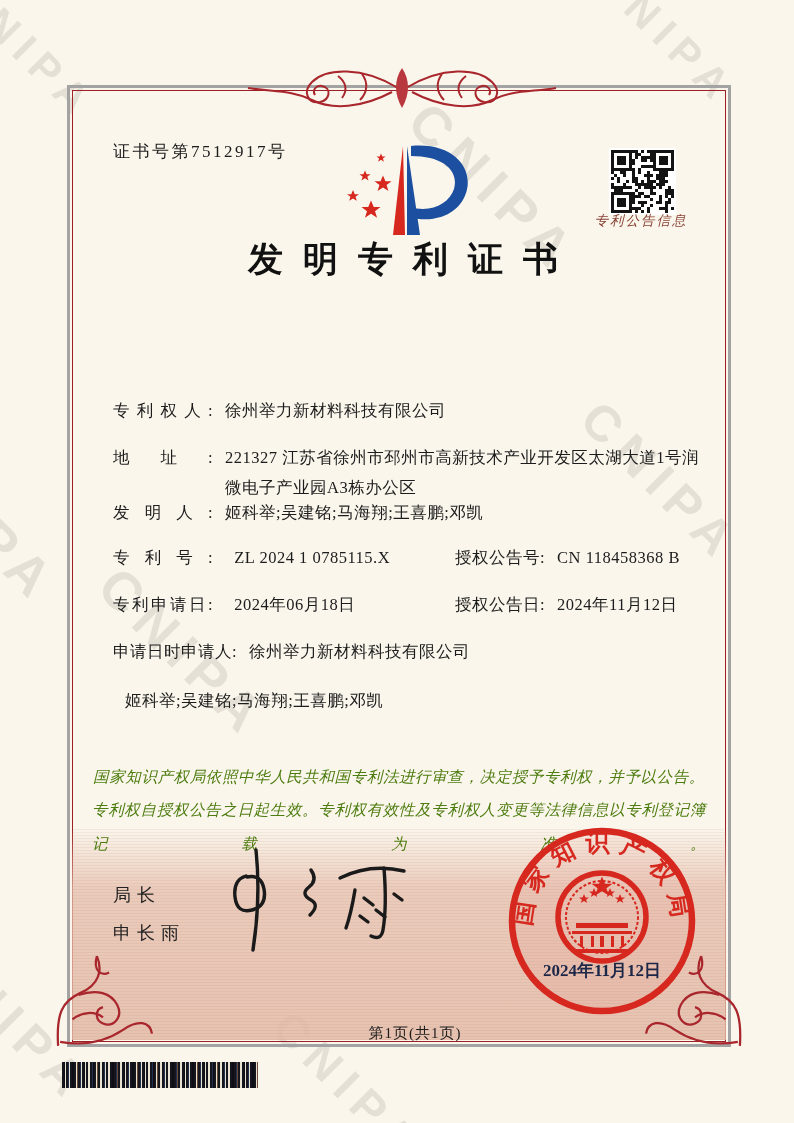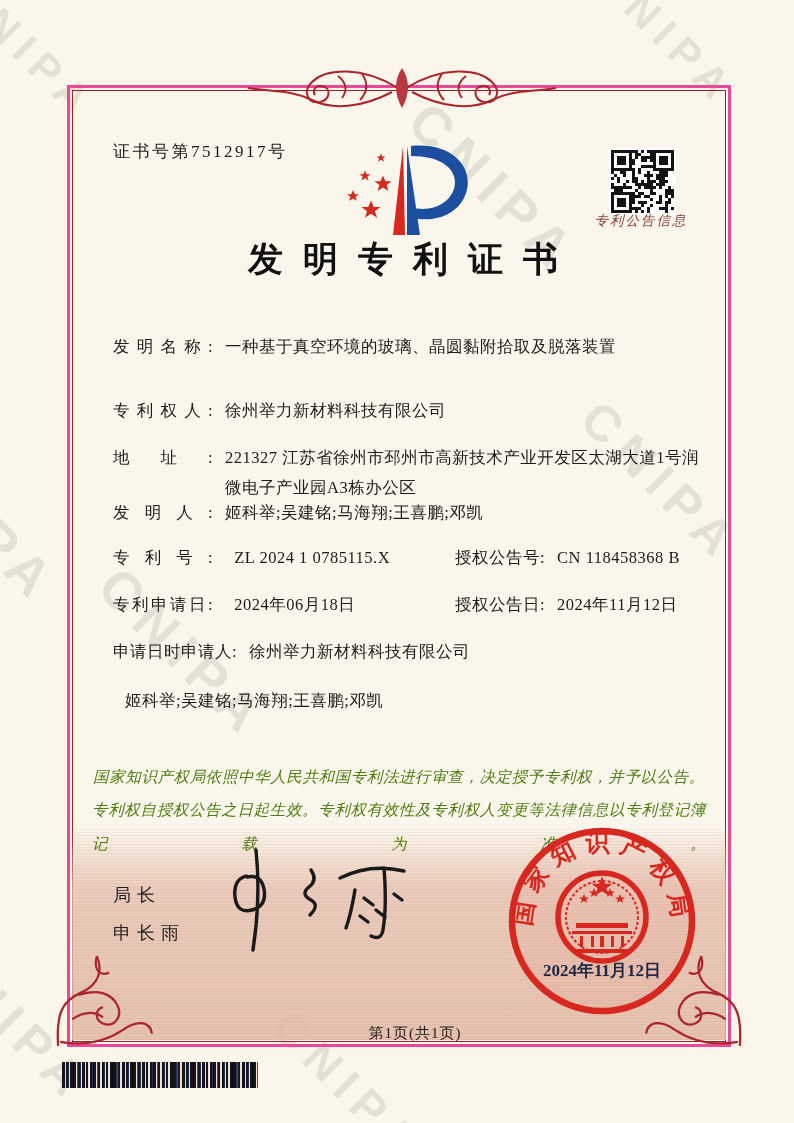--- a/index.html
+++ b/index.html
@@ -5,21 +5,21 @@
   html,body{margin:0;padding:0;}
   body{width:794px;height:1123px;position:relative;overflow:hidden;
        background:#faf6ec;font-family:"Liberation Serif","DejaVu Serif",serif;color:#1c1c1c;}
   .abs{position:absolute;}
   
   .wm{position:absolute;z-index:0;font-family:"Liberation Sans","DejaVu Sans",sans-serif;
       font-weight:bold;color:rgba(120,112,100,0.16);letter-spacing:10px;
       transform:rotate(45deg);transform-origin:left top;white-space:nowrap;user-select:none;}
   
   .frame{position:absolute;left:67px;top:85px;width:664px;height:962px;z-index:1;
-         border:3px solid #ec4899;box-sizing:border-box;}
+         border:3px solid #a3a3a3;box-sizing:border-box;}
   .frame-inner{position:absolute;inset:2px;border:1px solid #9c2025;pointer-events:none;}
   .band{position:absolute;left:2px;right:2px;top:740px;bottom:4px;
         background:
           repeating-linear-gradient(0deg, rgba(190,110,90,0.10) 0 1px, rgba(255,255,255,0) 1px 3px),
           linear-gradient(to bottom, rgba(231,196,180,0) 0, rgba(229,190,172,0.75) 60px, rgba(226,185,166,0.85) 100%);}
   .certno{left:43px;top:52px;font-size:17px;letter-spacing:2.5px;}
   .title{left:0;right:0;top:148px;text-align:center;font-size:35px;font-weight:bold;
          letter-spacing:20px;text-indent:20px;color:#111;padding-left:8px;}
   
   .row{position:absolute;left:43px;right:14px;font-size:16.5px;line-height:30px;letter-spacing:0.5px;}
@@ -541,25 +541,20 @@
       <i></i>
       <i></i>
       <i class="on"></i>
       <i></i>
       <i></i>
     </div>
   <div class="abs qrcap" style="left:515px;top:124px;width:112px">专利公告信息</div>
 
   <div class="abs title">发明专利证书</div>
 
-  <div class="row rowflex" style="top:244px">
-    <span class="lab jl">发明名称:</span>
-      <span class="gap"></span>
-    <span class="val valwrap">一种基于真空环境的玻璃、晶圆黏附拾取及脱落装置</span>
-  </div>
   <div class="row rowflex" style="top:308px">
     <span class="lab jl">专利权人:</span>
       <span class="gap"></span>
     <span class="val valwrap">徐州举力新材料科技有限公司</span>
   </div>
   <div class="row rowflex" style="top:355px">
     <span class="lab jl">地址:</span>
       <span class="gap"></span>
     <span class="val valwrap">221327 江苏省徐州市邳州市高新技术产业开发区太湖大道1号润微电子产业园A3栋办公区</span>
   </div>

